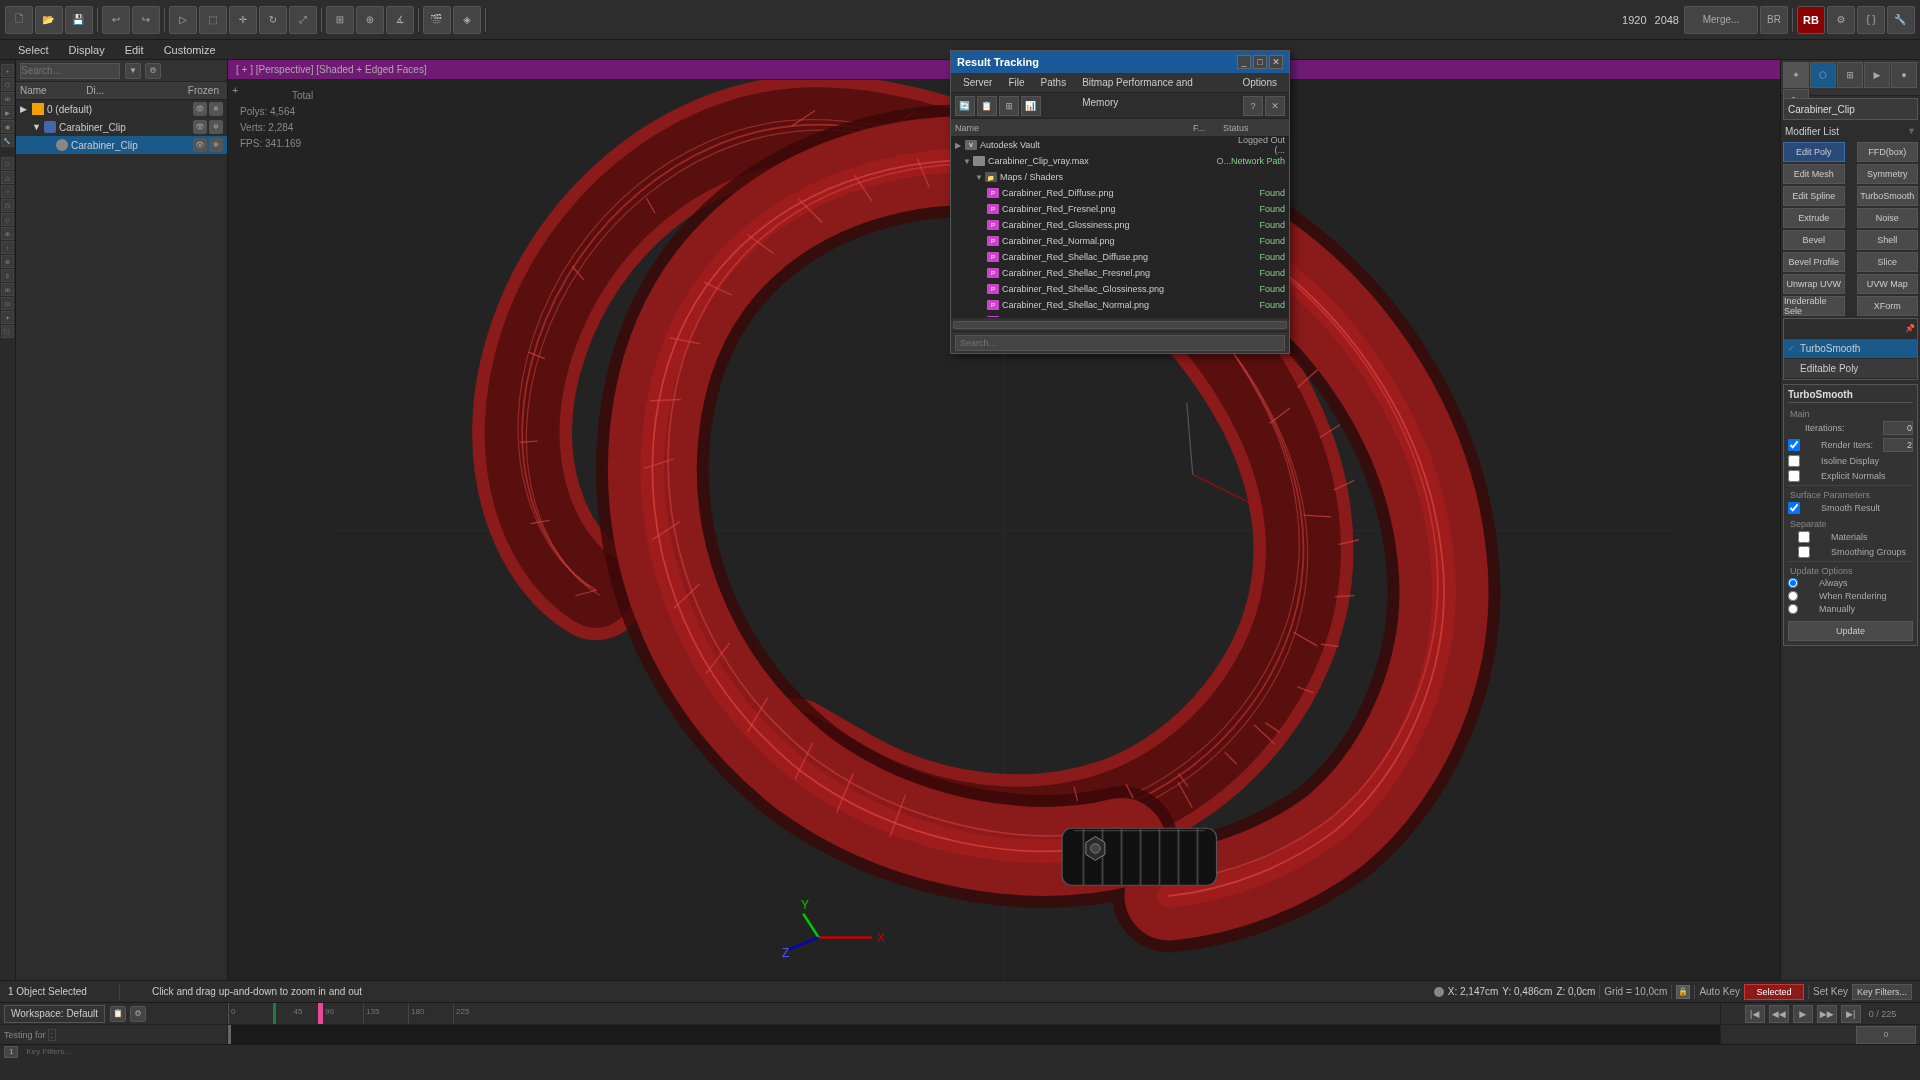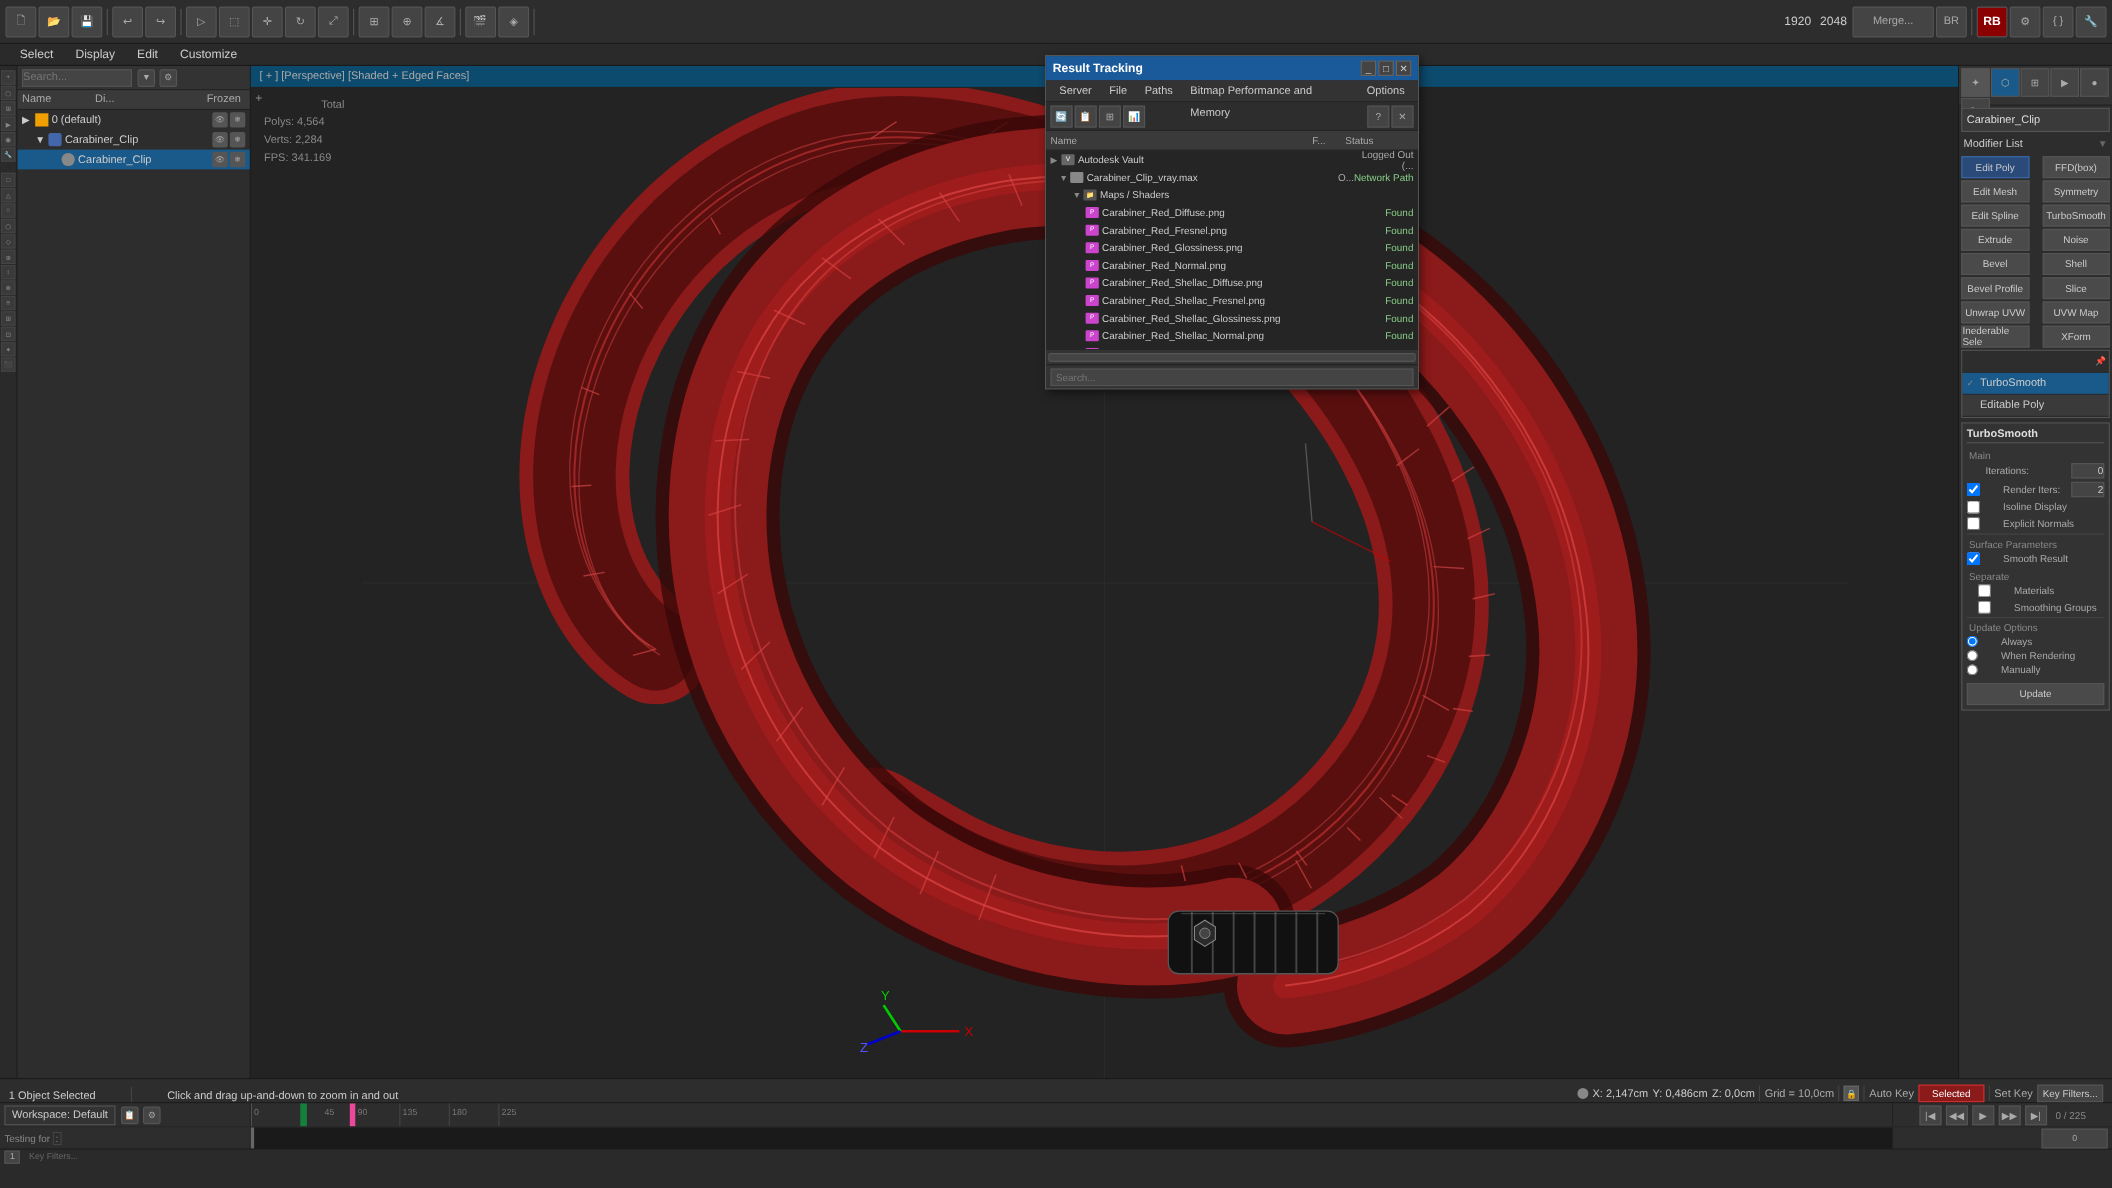--- a/index.html
+++ b/index.html
@@ -31,21 +31,21 @@
     .scene-item .expand { width: 12px; font-size: 9px; }
     .scene-item .icon { width: 14px; height: 14px; background: #f0a000; border-radius: 50%; margin-right: 3px; flex-shrink: 0; }
     .scene-item .icon.layer { background: #6a6a6a; border-radius: 0; }
     .scene-item .icon.mesh { background: #cc4444; border-radius: 2px; width: 12px; height: 12px; }
     .scene-item .label { font-size: 10px; flex: 1; }
     .scene-item .icons-right { display: flex; gap: 2px; }
     .scene-icon-btn { width: 14px; height: 14px; background: #555; border-radius: 2px; display: flex; align-items: center; justify-content: center; font-size: 7px; color: #aaa; }
 
     
     #viewport-area { flex: 1; display: flex; flex-direction: column; background: #1a1a1a; }
-    #viewport-header { height: 20px; background: #0c4a6e; display: flex; align-items: center; padding: 0 8px; border-bottom: 1px solid #222; font-size: 10px; color: #aaa; }
+    #viewport-header { height: 20px; background: #701a75; display: flex; align-items: center; padding: 0 8px; border-bottom: 1px solid #222; font-size: 10px; color: #aaa; }
     #viewport { flex: 1; background: #232323; position: relative; overflow: hidden; }
 
     
     #viewport-stats { position: absolute; top: 8px; left: 12px; font-size: 10px; color: #888; line-height: 16px; }
 
     
     #carabiner-svg { position: absolute; top: 0; left: 0; width: 100%; height: 100%; }
 
     
     #right-panel { width: 140px; background: #2d2d2d; border-left: 1px solid #1a1a1a; display: flex; flex-direction: column; }
@@ -128,21 +128,21 @@
 
     
     .viewport-bg { background: #282828; }
 
     .at-indent1 { padding-left: 12px; }
     .at-indent2 { padding-left: 24px; }
     .at-indent3 { padding-left: 36px; }
 
     
     #bottom-section { height: 100px; background: #2a2a2a; }
-    #status-row { height: 22px; background: #2d2d2d; display: flex; align-items: flex-end; padding: 0 8px; gap: 24px; border-top: 1px solid #1a1a1a; font-size: 10px; }
+    #status-row { height: 22px; background: #2d2d2d; display: flex; align-items: center; padding: 0 8px; gap: 24px; border-top: 1px solid #1a1a1a; font-size: 10px; }
     #frame-row { height: 22px; background: #2d2d2d; display: flex; border-top: 1px solid #1a1a1a; }
   </style>
 </head>
 <body>
 
 <div class="main-container">
 
   <div id="top-toolbar">
     <div class="toolbar-icon">🗋</div>
     <div class="toolbar-icon">📂</div>
@@ -547,21 +547,21 @@
         <div style="display:flex;gap:2px;margin-left:4px;">
           <div class="toolbar-icon" style="width:16px;height:16px;font-size:8px;">📋</div>
           <div class="toolbar-icon" style="width:16px;height:16px;font-size:8px;">⚙</div>
         </div>
       </div>
 
       <div style="flex:1;background:#2d2d2d;display:flex;align-items:flex-end;overflow:hidden;position:relative;">
 
         <div style="position:absolute;top:0;left:0;right:0;bottom:0;display:flex;">
           <div style="width:45px;border-left:1px solid #555;padding-left:2px;font-size:8px;color:#777;padding-top:4px;">0</div>
-          <div style="width:45px;border-left:6px solid #15803d;padding-left:2px;font-size:8px;color:#777;padding-top:4px;text-align:center;">45</div>
+          <div style="width:45px;border-left:3px solid #15803d;padding-left:2px;font-size:8px;color:#777;padding-top:4px;text-align:center;">45</div>
           <div style="width:45px;border-left:5px solid #ec4899;padding-left:2px;font-size:8px;color:#777;padding-top:4px;">90</div>
           <div style="width:45px;border-left:1px solid #444;padding-left:2px;font-size:8px;color:#777;padding-top:4px;">135</div>
           <div style="width:45px;border-left:1px solid #444;padding-left:2px;font-size:8px;color:#777;padding-top:4px;">180</div>
           <div style="width:45px;border-left:1px solid #444;padding-left:2px;font-size:8px;color:#777;padding-top:4px;">225</div>
         </div>
       </div>
 
       <div style="width:200px;background:#2d2d2d;display:flex;align-items:center;justify-content:center;gap:4px;border-left:1px solid #222;">
         <div class="play-btn">|◀</div>
         <div class="play-btn">◀◀</div>

